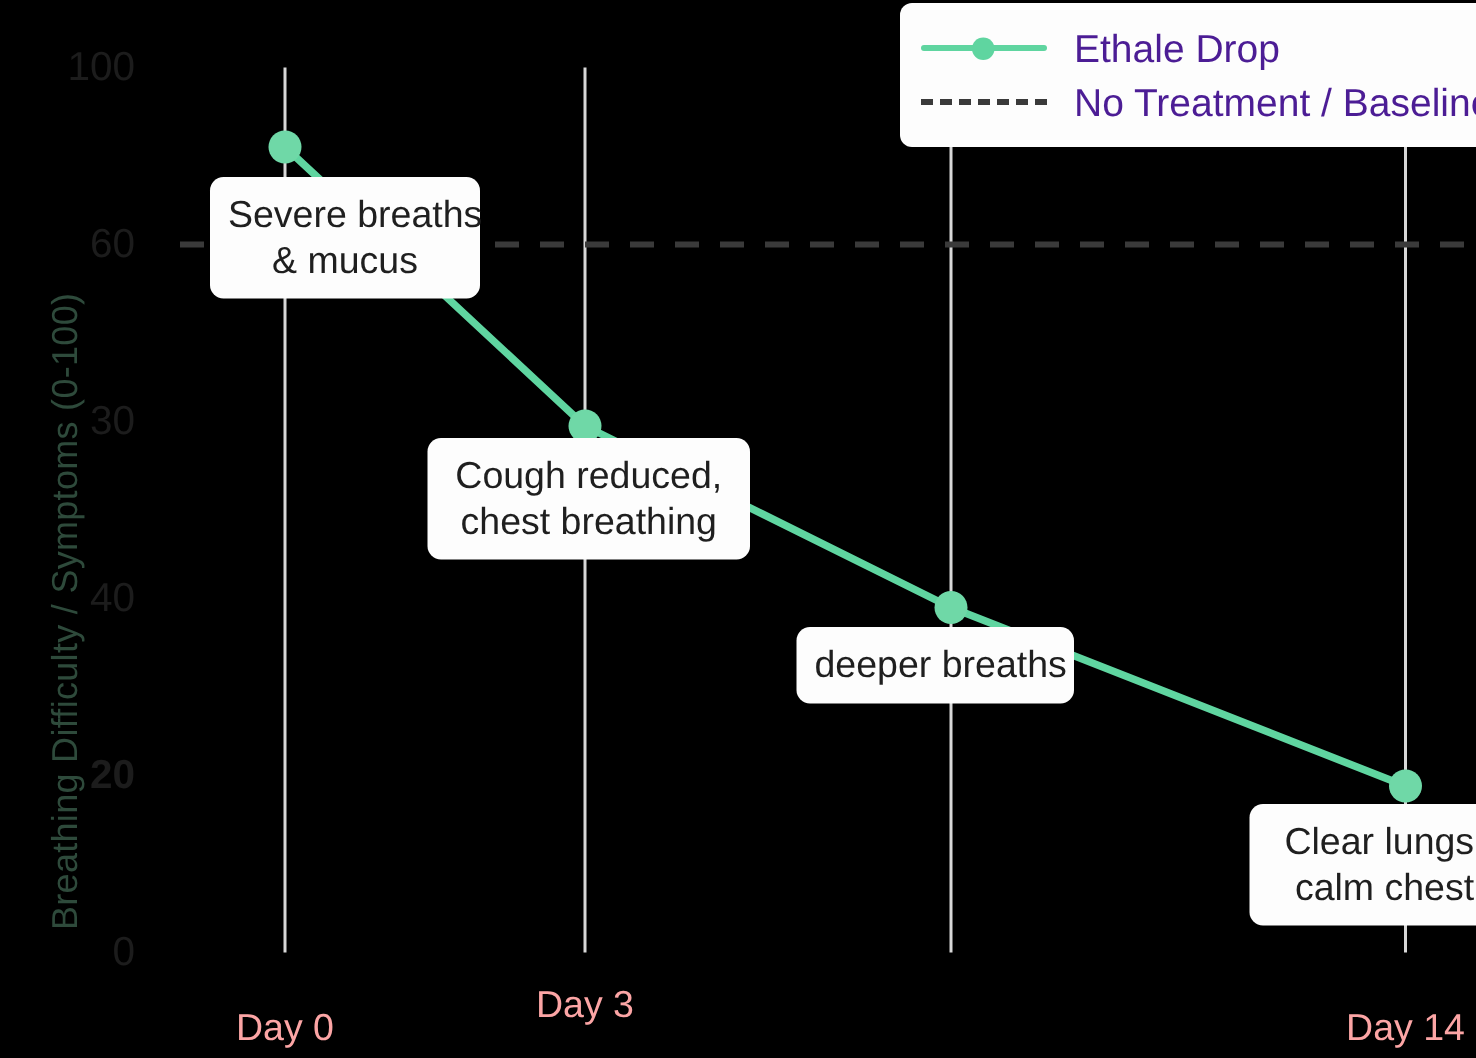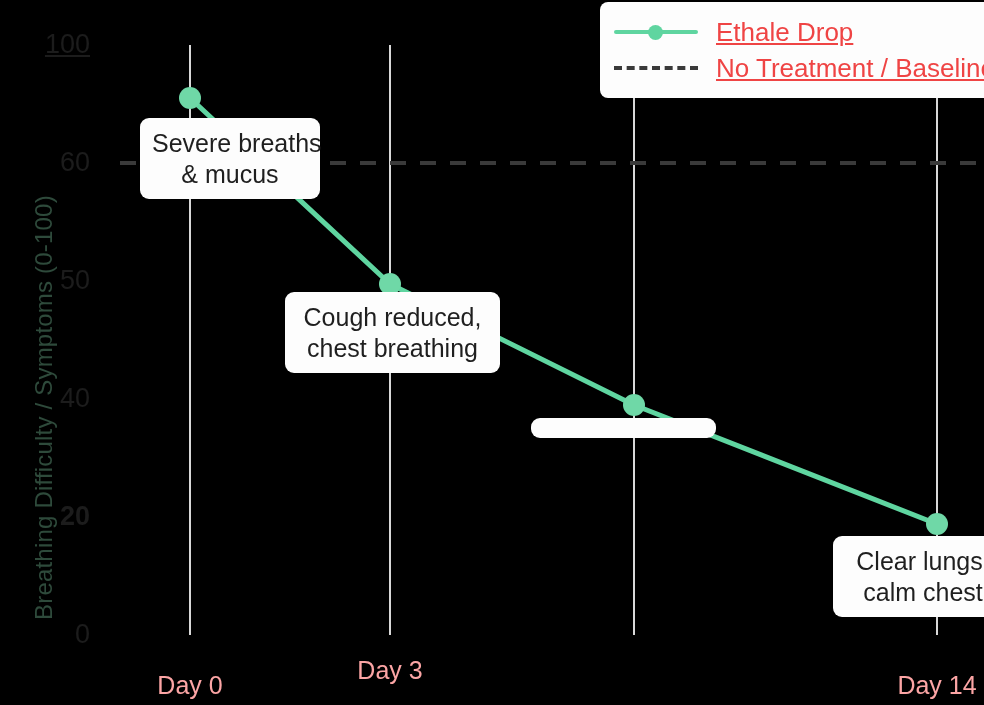--- a/index.html
+++ b/index.html
@@ -22,32 +22,32 @@
   .callout span{display:block;}
 
   
   #legend{position:absolute;left:600px;top:2px;background:#fdfdfd;border-radius:8px;
           padding:12px 16px 12px 14px;box-sizing:border-box;}
   .lrow{display:flex;align-items:center;height:36px;}
   .lkey{width:84px;height:22px;position:relative;margin-right:18px;flex:none;}
   .lsolid{position:absolute;left:0;top:9px;width:84px;height:4px;background:#5fd5a0;border-radius:2px;}
   .ldot{position:absolute;left:34px;top:4px;width:15px;height:15px;border-radius:50%;background:#5fd5a0;}
   .ldash{position:absolute;left:0;top:9px;width:84px;height:0;border-top:4px dashed #3a3a3a;}
-  .ltext{font-size:26px;color:#ef4444;white-space:nowrap;text-decoration:underline;}
+  .ltext{font-size:26px;color:#4c1d95;white-space:nowrap;}
 </style>
 </head>
 <body>
 
 <div id="stage">
 
   <div class="ylabel">Breathing Difficulty / Symptoms (0-100)</div>
 
-  <div class="ytick" style="left:30px;top:31px;text-decoration:underline;">100</div>
+  <div class="ytick" style="left:30px;top:31px;">100</div>
   <div class="ytick" style="left:30px;top:149px;">60</div>
-  <div class="ytick" style="left:30px;top:267px;">50</div>
+  <div class="ytick" style="left:30px;top:267px;">30</div>
   <div class="ytick" style="left:30px;top:385px;">40</div>
   <div class="ytick" style="left:30px;top:503px;font-weight:bold;">20</div>
   <div class="ytick" style="left:30px;top:621px;">0</div>
 
   <div class="xtick" style="left:110px;top:673px;">Day 0</div>
   <div class="xtick" style="left:310px;top:658px;">Day 3</div>
   <div class="xtick" style="left:857px;top:673px;">Day 14</div>
 
   <svg id="plot" viewBox="0 0 984 705">
 
@@ -73,20 +73,21 @@
     <span>Severe breaths</span>
     <span>&amp; mucus</span>
   </div>
 
   <div class="callout" style="left:285px;top:292px;width:215px;">
     <span>Cough reduced,</span>
     <span>chest breathing</span>
   </div>
 
   <div class="callout" style="left:531px;top:418px;width:185px;">
+    <span>deeper breaths</span>
   </div>
 
   <div class="callout" style="left:833px;top:536px;width:180px;">
     <span>Clear lungs,</span>
     <span>calm chest</span>
   </div>
 
   <div id="legend">
     <div class="lrow">
       <span class="lkey">

